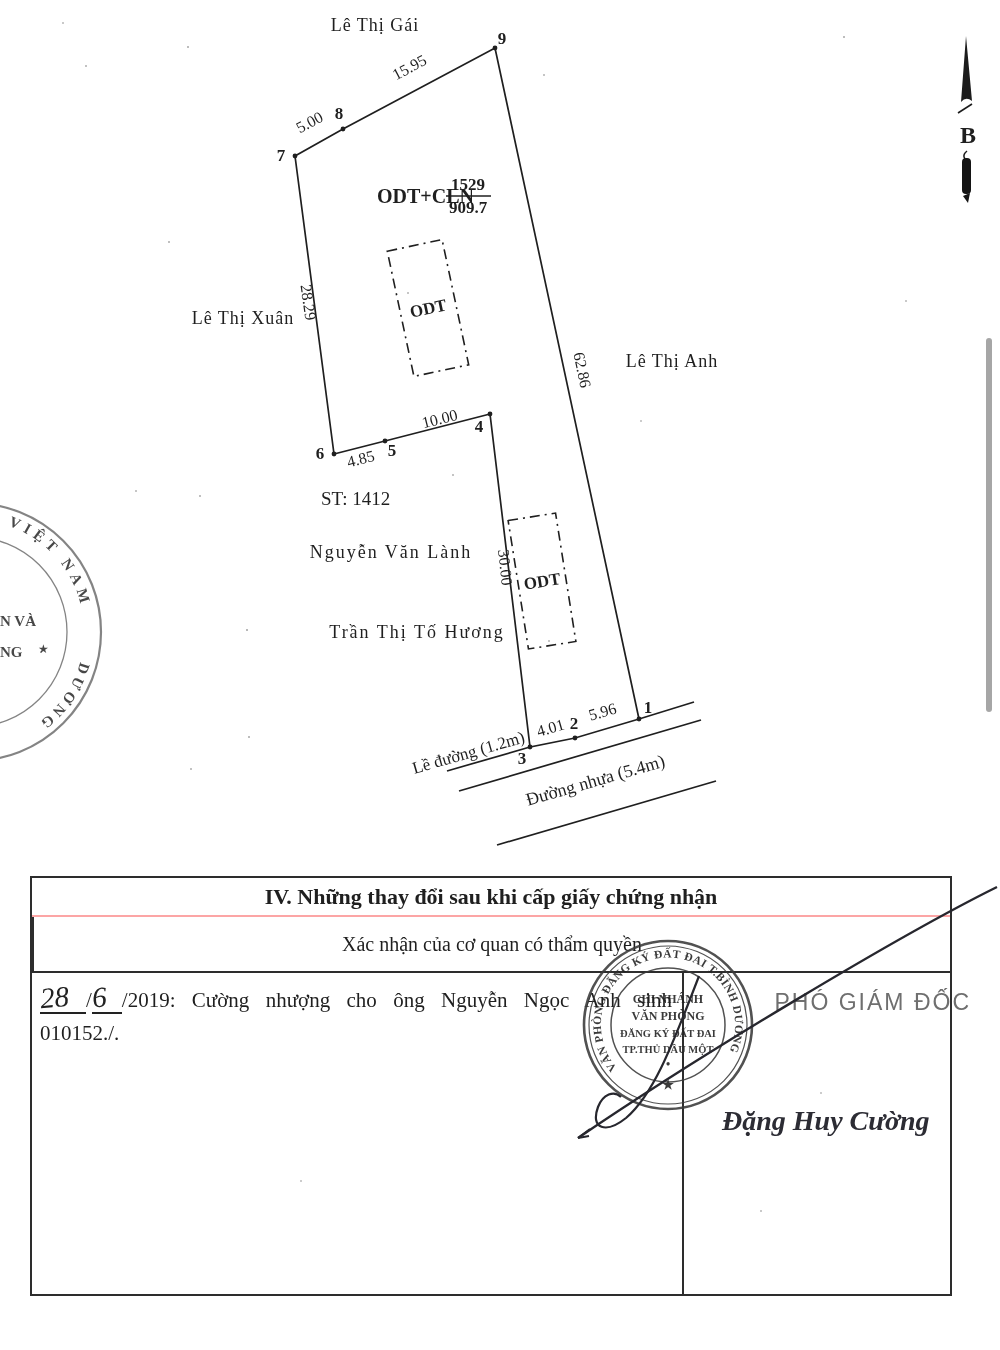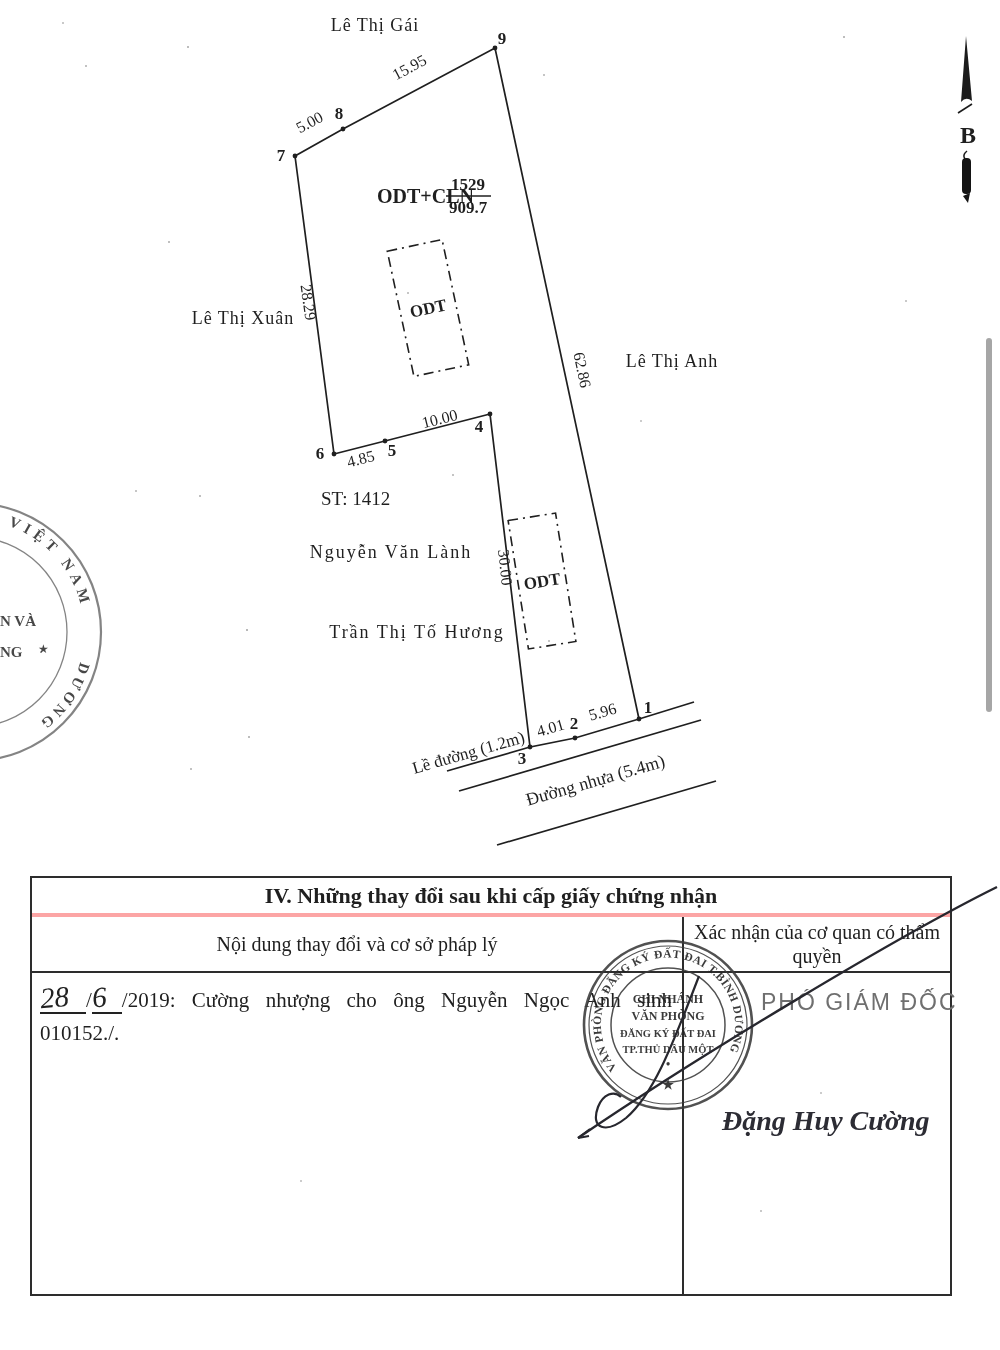--- a/index.html
+++ b/index.html
@@ -10,35 +10,35 @@
   svg text{font-family:"Liberation Serif","DejaVu Serif",serif;fill:#1f1f1f;}
   .noise{position:absolute;top:0;left:0;width:2px;height:2px;background:transparent;
     box-shadow:85px 65px 0 #c2c2c2,187px 46px 0 #bdbdbd,543px 74px 0 #c5c5c5,168px 241px 0 #c0c0c0,
     407px 292px 0 #c6c6c6,843px 36px 0 #bdbdbd,246px 629px 0 #b8b8b8,199px 495px 0 #c0c0c0,
     452px 474px 0 #c4c4c4,135px 490px 0 #c6c6c6,40px 651px 0 #b5b5b5,248px 736px 0 #bdbdbd,
     190px 768px 0 #c2c2c2,300px 1180px 0 #cccccc,760px 1210px 0 #c9c9c9,820px 1092px 0 #cccccc,
     62px 22px 0 #c9c9c9,548px 640px 0 #c6c6c6,905px 300px 0 #c9c9c9,640px 420px 0 #cccccc;}
   
   .cert-table{position:absolute;left:30px;top:876px;width:922px;height:420px;
       border:2px solid #2d2d2d;box-sizing:border-box;}
-  .row-title{height:39px;border-bottom:4px solid #fca5a5;box-sizing:border-box;
+  .row-title{height:39px;border-bottom:2px solid #fca5a5;box-sizing:border-box;
       display:flex;align-items:center;justify-content:center;
       font-weight:bold;font-size:22px;}
   .row-head{height:56px;border-bottom:2px solid #2d2d2d;box-sizing:border-box;display:flex;}
   .head-left{width:650px;box-sizing:border-box;display:flex;align-items:center;justify-content:center;
       font-size:20px;}
   .head-right{flex:1;border-left:2px solid #2d2d2d;box-sizing:border-box;display:flex;align-items:center;
       justify-content:center;text-align:center;font-size:20px;line-height:24px;padding:2px 8px;}
   .row-body{display:flex;height:321px;}
   .body-left{width:650px;box-sizing:border-box;padding:11px 10px 0 8px;font-size:21px;line-height:33px;}
   .body-right{flex:1;border-left:2px solid #2d2d2d;box-sizing:border-box;position:relative;}
   .jline{text-align:justify;text-align-last:justify;}
   .blank{display:inline-block;text-align:center;border-bottom:2px solid #222;line-height:24px;}
   .hand{font-style:italic;font-size:29px;display:inline-block;transform:rotate(-5deg);color:#222;}
-  .approver-title{position:absolute;left:77px;top:16px;width:210px;text-align:left;
+  .approver-title{position:absolute;left:77px;top:16px;width:210px;text-align:right;
       font-family:"Liberation Sans","DejaVu Sans",sans-serif;font-size:23px;letter-spacing:2px;
       color:#6f6f6f;white-space:nowrap;}
   .approver-name{position:absolute;left:38px;top:132px;width:230px;text-align:left;
       font-style:italic;font-weight:bold;font-size:28px;color:#2c2c34;white-space:nowrap;}
   .scrollbar{position:absolute;left:986px;top:338px;width:6px;height:374px;background:#a6a6a6;border-radius:3px;}
 </style>
 </head>
 <body>
 
 <div class="page">
@@ -147,21 +147,20 @@
       <textPath href="#seal-arc-bottom" startOffset="18%">DƯƠNG</textPath>
     </text>
     <text x="0" y="131" font-size="15" font-weight="bold" fill="#5f5f5f">N VÀ</text>
     <text x="0" y="162" font-size="15" font-weight="bold" fill="#5f5f5f">NG</text>
     <text x="38" y="158" font-size="12" fill="#5f5f5f">★</text>
   </svg>
 
   <div class="cert-table">
     <div class="row-title">IV. Những thay đổi sau khi cấp giấy chứng nhận</div>
     <div class="row-head">
-      <div class="head-left">Nội dung thay đổi và cơ sở pháp lý</div>
       <div class="head-right">Xác nhận của cơ quan có thẩm quyền</div>
     </div>
     <div class="row-body">
       <div class="body-left">
         <div class="jline">
           <span class="blank" style="min-width:46px;"><span class="hand">28</span></span><span>/</span><span class="blank" style="min-width:30px;"><span class="hand">6</span></span><span>/2019: Cường nhượng cho ông Nguyễn Ngọc Anh sinh</span>
         </div>
         <div>010152./.</div>
       </div>
       <div class="body-right">

